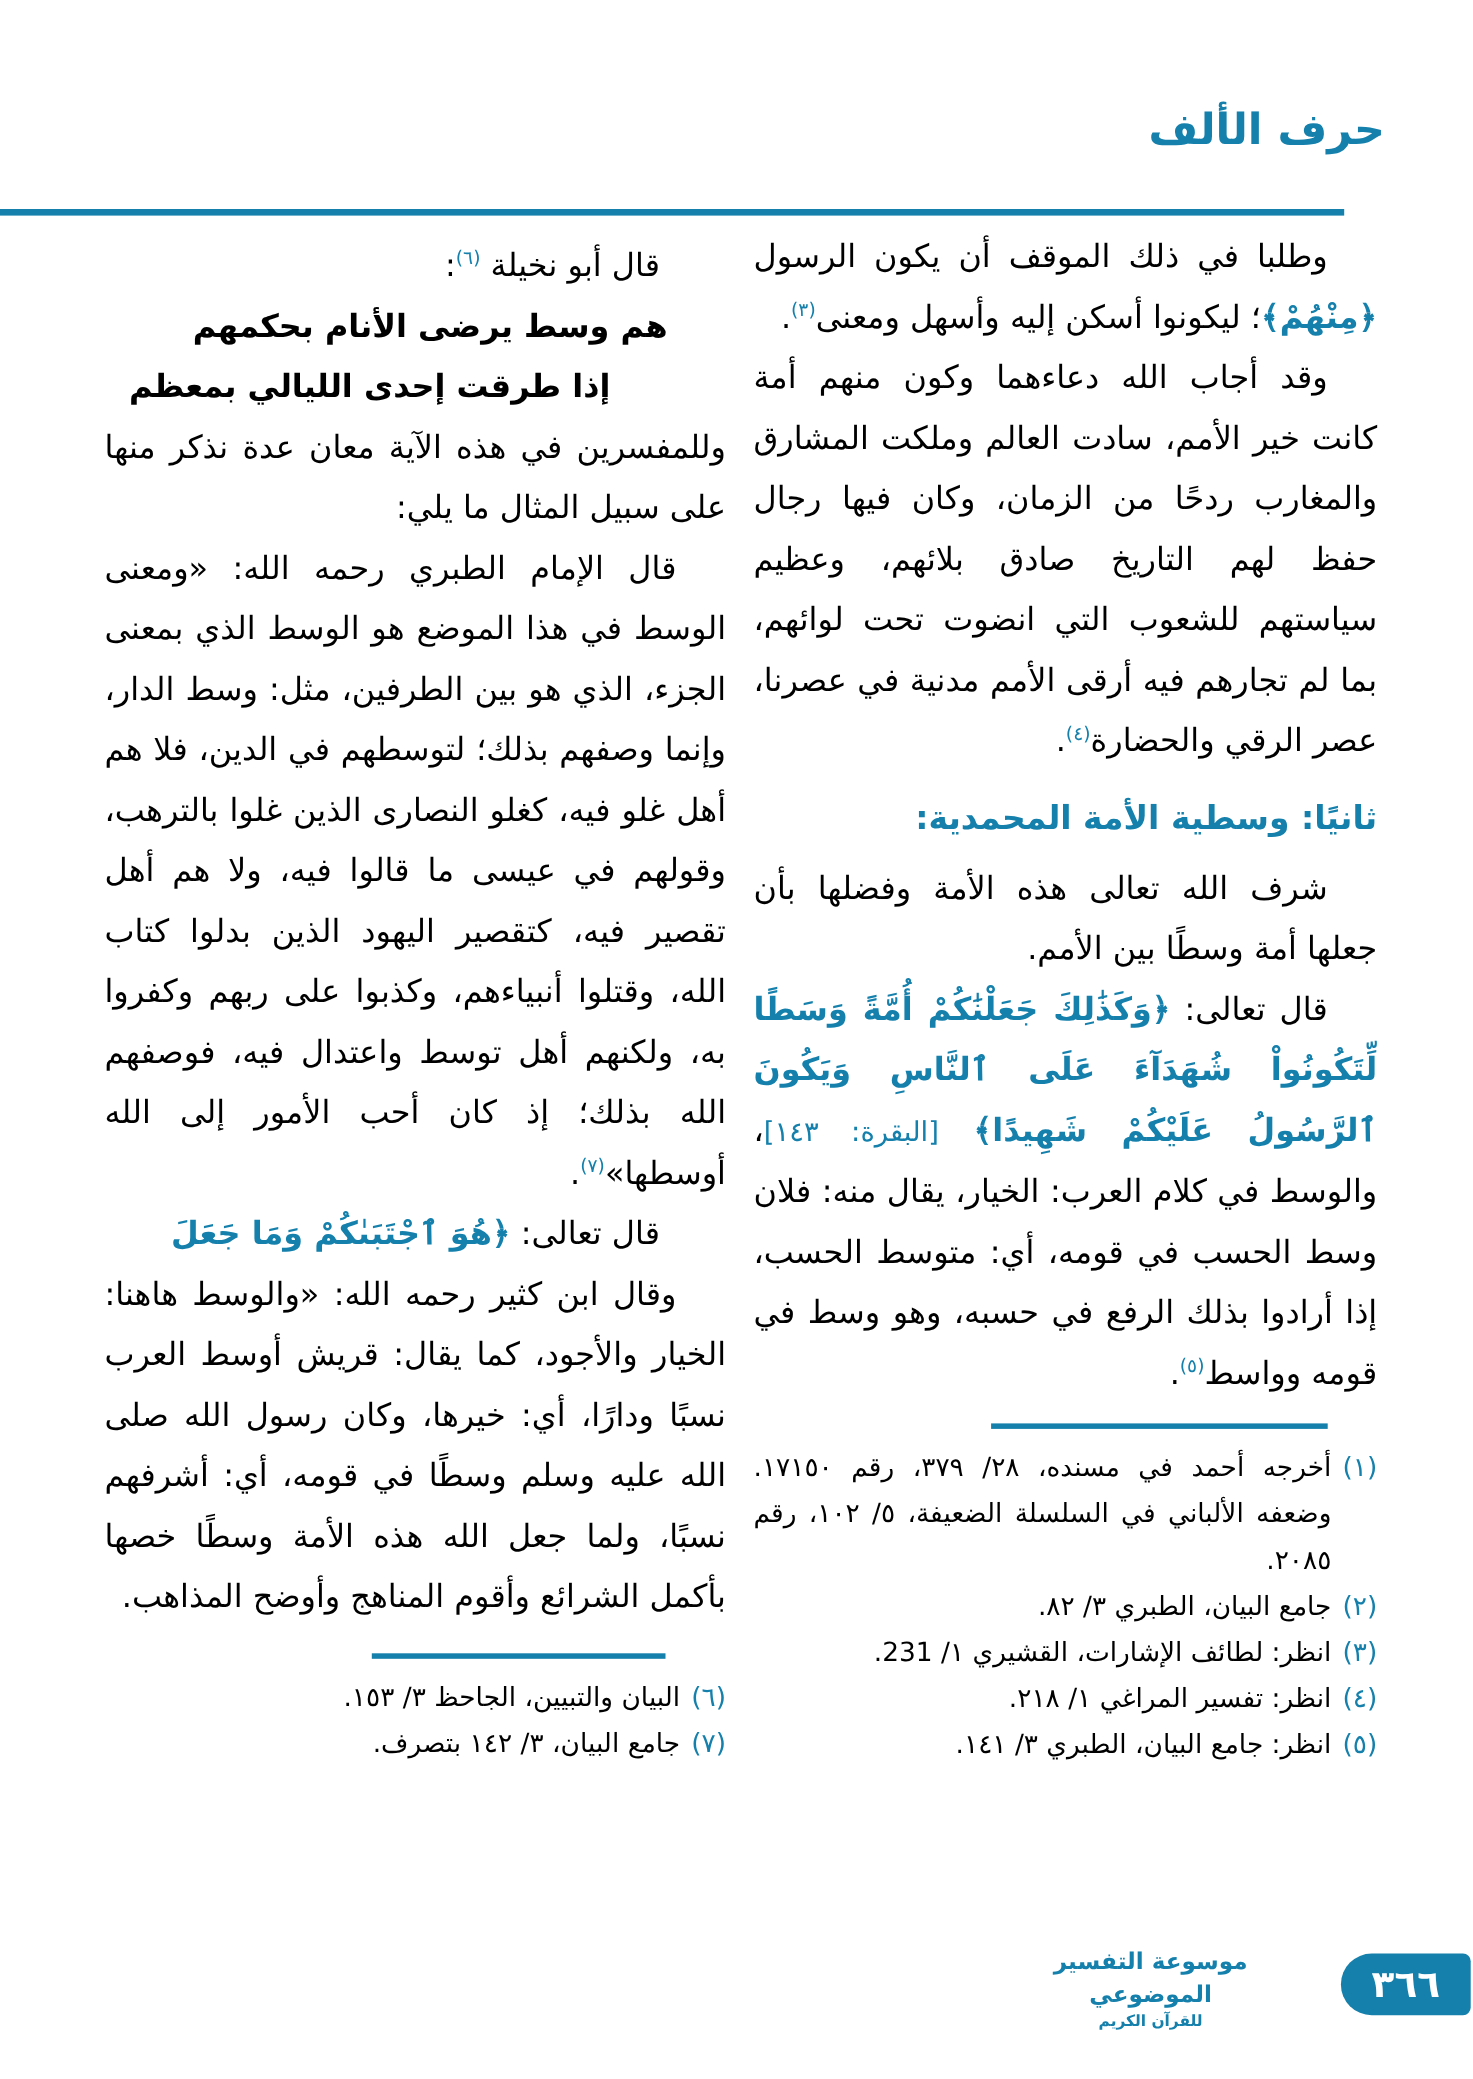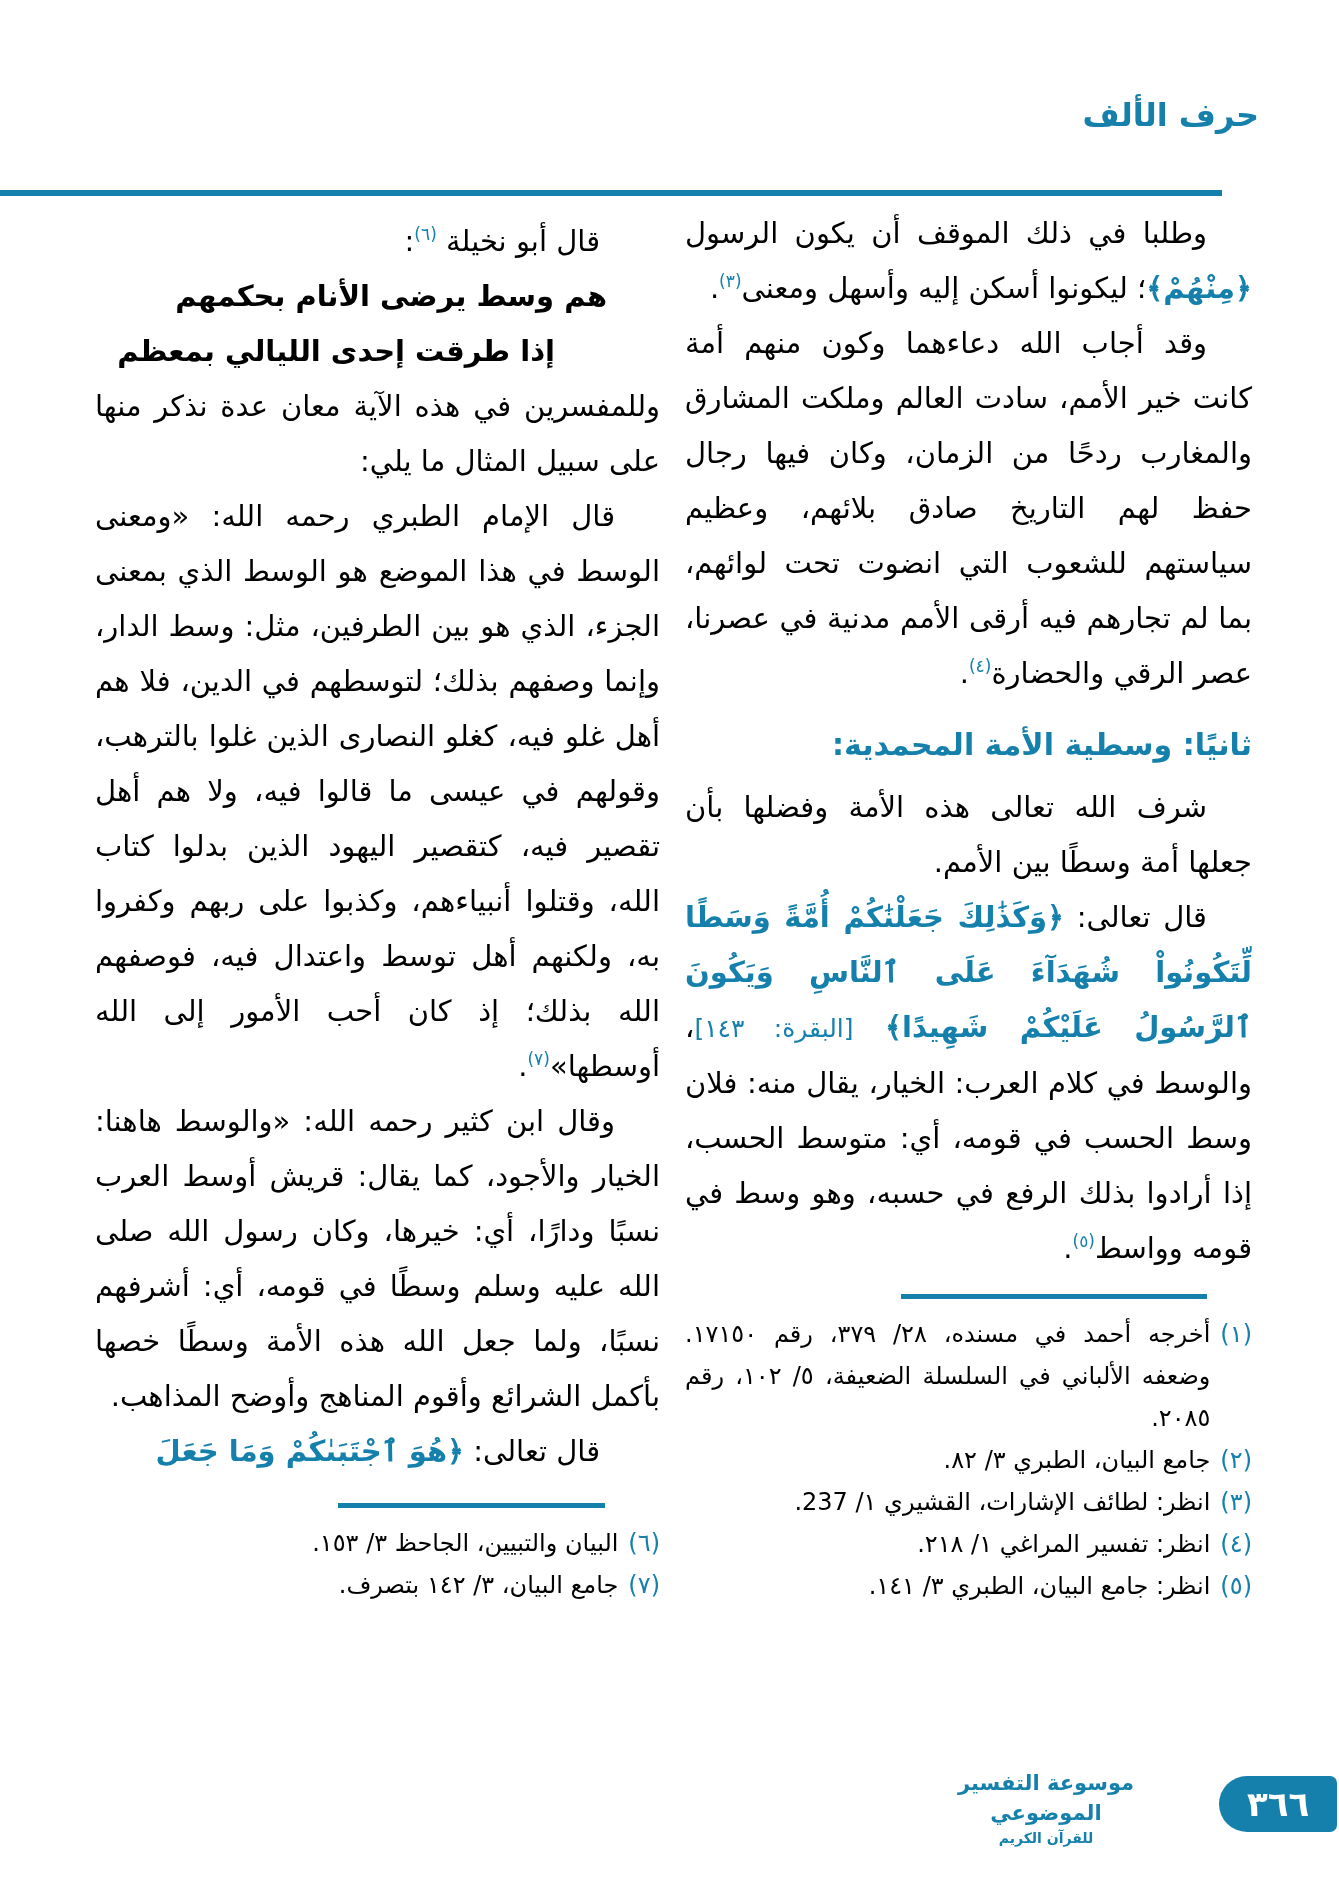--- a/index.html
+++ b/index.html
@@ -13,21 +13,21 @@
     direction: rtl;
     font-family: "DejaVu Sans", sans-serif;
     color: #000;
     overflow: hidden;
   }
   .header-title {
     position: absolute;
     top: 96px;
     right: 80px;
     color: var(--accent);
-    font-size: 32px;
+    font-size: 39px;
     font-weight: bold;
     letter-spacing: -1px;
   }
   .header-rule {
     position: absolute;
     top: 190px;
     left: 0;
     width: 1222px;
     height: 6px;
     background: var(--accent);
@@ -123,41 +123,41 @@
       <div class="fn">
         <span class="fn-num">(١)</span>
         <span class="fn-text">أخرجه أحمد في مسنده، ٢٨/ ٣٧٩، رقم ١٧١٥٠. وضعفه الألباني في السلسلة الضعيفة، ٥/ ١٠٢، رقم ٢٠٨٥.</span>
       </div>
       <div class="fn">
         <span class="fn-num">(٢)</span>
         <span class="fn-text">جامع البيان، الطبري ٣/ ٨٢.</span>
       </div>
       <div class="fn">
         <span class="fn-num">(٣)</span>
-        <span class="fn-text">انظر: لطائف الإشارات، القشيري ١/ 237.</span>
+        <span class="fn-text">انظر: لطائف الإشارات، القشيري ١/ 231.</span>
       </div>
       <div class="fn">
         <span class="fn-num">(٤)</span>
         <span class="fn-text">انظر: تفسير المراغي ١/ ٢١٨.</span>
       </div>
       <div class="fn">
         <span class="fn-num">(٥)</span>
         <span class="fn-text">انظر: جامع البيان، الطبري ٣/ ١٤١.</span>
       </div>
     </div>
   </div>
 
   <div class="col col-left">
     <p class="p small-indent"><span class="seg-n">قال أبو نخيلة </span><span class="seg-sup">(٦)</span><span class="seg-n">:</span></p>
     <p class="poetry first">هم وسط يرضى الأنام بحكمهم</p>
     <p class="poetry second">إذا طرقت إحدى الليالي بمعظم</p>
     <p class="p noindent"><span class="seg-n">وللمفسرين في هذه الآية معان عدة نذكر منها على سبيل المثال ما يلي:</span></p>
     <p class="p"><span class="seg-n">قال الإمام الطبري رحمه الله: «ومعنى الوسط في هذا الموضع هو الوسط الذي بمعنى الجزء، الذي هو بين الطرفين، مثل: وسط الدار، وإنما وصفهم بذلك؛ لتوسطهم في الدين، فلا هم أهل غلو فيه، كغلو النصارى الذين غلوا بالترهب، وقولهم في عيسى ما قالوا فيه، ولا هم أهل تقصير فيه، كتقصير اليهود الذين بدلوا كتاب الله، وقتلوا أنبياءهم، وكذبوا على ربهم وكفروا به، ولكنهم أهل توسط واعتدال فيه، فوصفهم الله بذلك؛ إذ كان أحب الأمور إلى الله أوسطها»</span><span class="seg-sup">(٧)</span><span class="seg-n">.</span></p>
+    <p class="p small-indent"><span class="seg-n">قال تعالى: </span><span class="seg-q">﴿هُوَ ٱجْتَبَىٰكُمْ وَمَا جَعَلَ</span></p>
     <p class="p"><span class="seg-n">وقال ابن كثير رحمه الله: «والوسط هاهنا: الخيار والأجود، كما يقال: قريش أوسط العرب نسبًا ودارًا، أي: خيرها، وكان رسول الله صلى الله عليه وسلم وسطًا في قومه، أي: أشرفهم نسبًا، ولما جعل الله هذه الأمة وسطًا خصها بأكمل الشرائع وأقوم المناهج وأوضح المذاهب.</span></p>
-    <p class="p small-indent"><span class="seg-n">قال تعالى: </span><span class="seg-q">﴿هُوَ ٱجْتَبَىٰكُمْ وَمَا جَعَلَ</span></p>
 
     <div class="fn-sep"></div>
     <div class="footnotes">
       <div class="fn">
         <span class="fn-num">(٦)</span>
         <span class="fn-text">البيان والتبيين، الجاحظ ٣/ ١٥٣.</span>
       </div>
       <div class="fn">
         <span class="fn-num">(٧)</span>
         <span class="fn-text">جامع البيان، ٣/ ١٤٢ بتصرف.</span>

